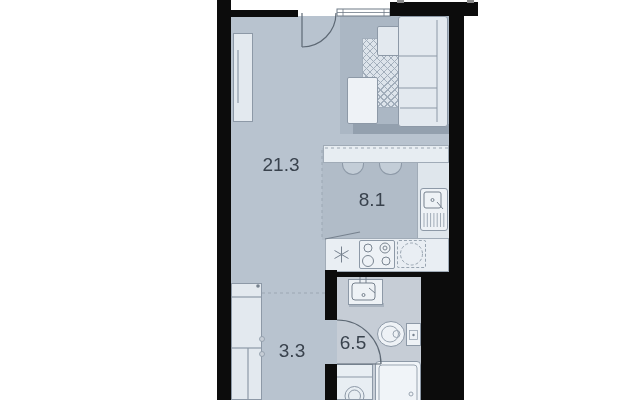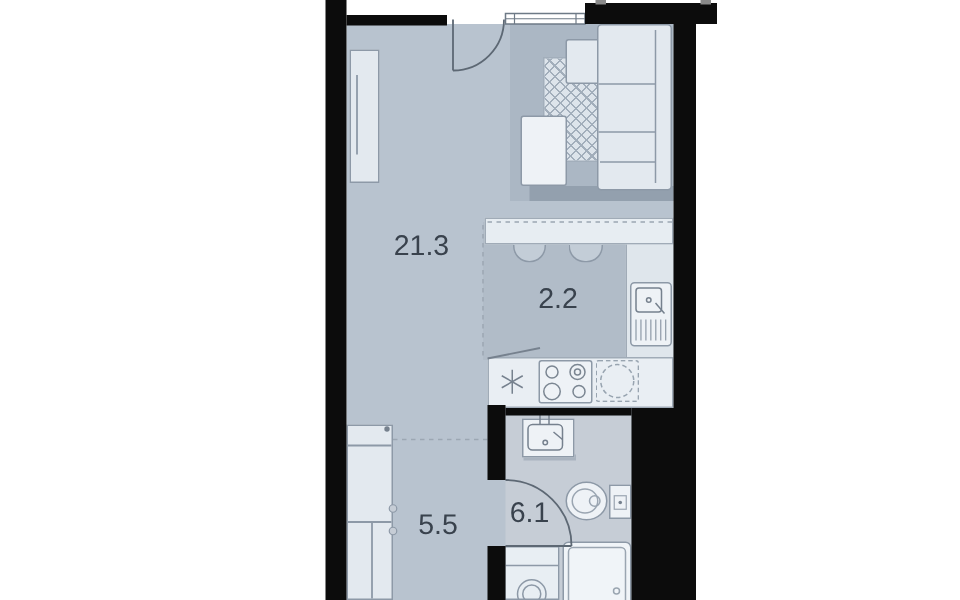--- a/index.html
+++ b/index.html
@@ -181,17 +181,17 @@
   <div class="wall" style="left:390px;top:2px;width:88px;height:14px;"></div>
   <div class="wall" style="left:449px;top:16px;width:15px;height:260px;"></div>
   <div class="wall" style="left:421px;top:272px;width:43px;height:128px;"></div>
   <div class="wall" style="left:337px;top:272px;width:84px;height:5px;"></div>
   <div class="wall" style="left:325px;top:270px;width:12px;height:50px;"></div>
   <div class="wall" style="left:325px;top:364px;width:12px;height:36px;"></div>
   <div class="stub" style="left:397px;top:0;width:7px;height:3px;"></div>
   <div class="stub" style="left:467px;top:0;width:7px;height:3px;"></div>
 
   <div class="room-label" style="left:258px;top:155px;">21.3</div>
-  <div class="room-label" style="left:349px;top:190px;">2.2</div>
-  <div class="room-label" style="left:269px;top:341px;">5.5</div>
-  <div class="room-label" style="left:330px;top:333px;">6.1</div>
+  <div class="room-label" style="left:349px;top:190px;">8.1</div>
+  <div class="room-label" style="left:269px;top:341px;">3.3</div>
+  <div class="room-label" style="left:330px;top:333px;">6.5</div>
 
 </div>
 
 </body></html>

